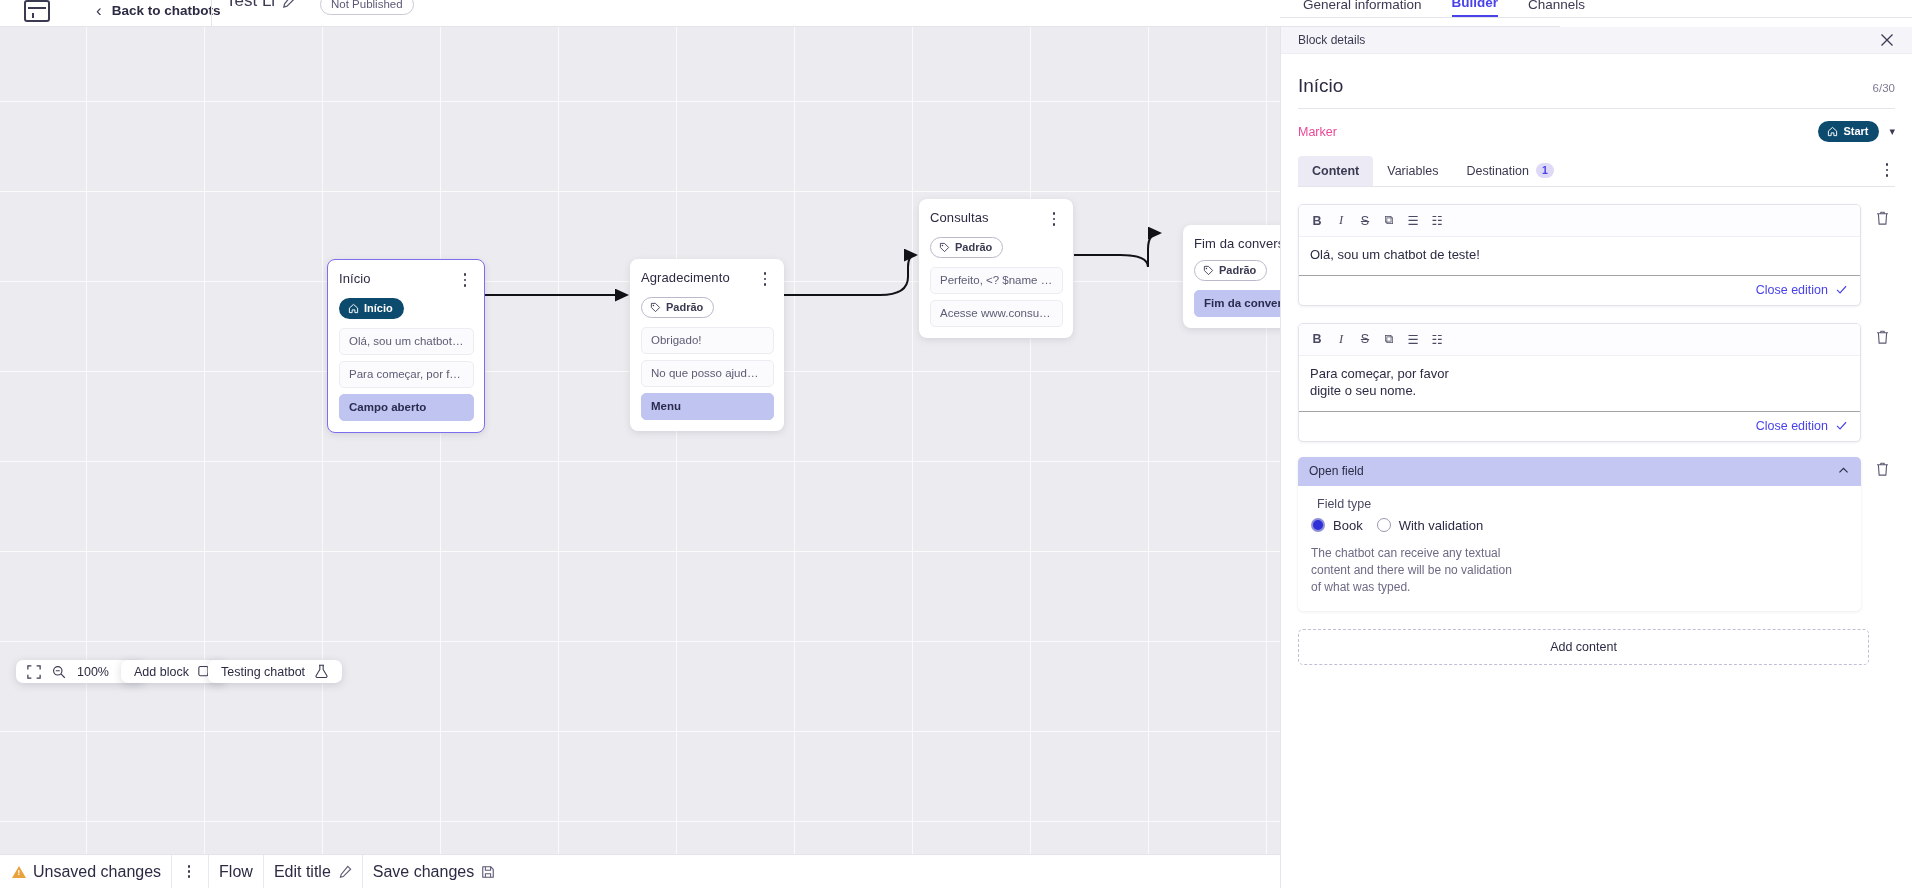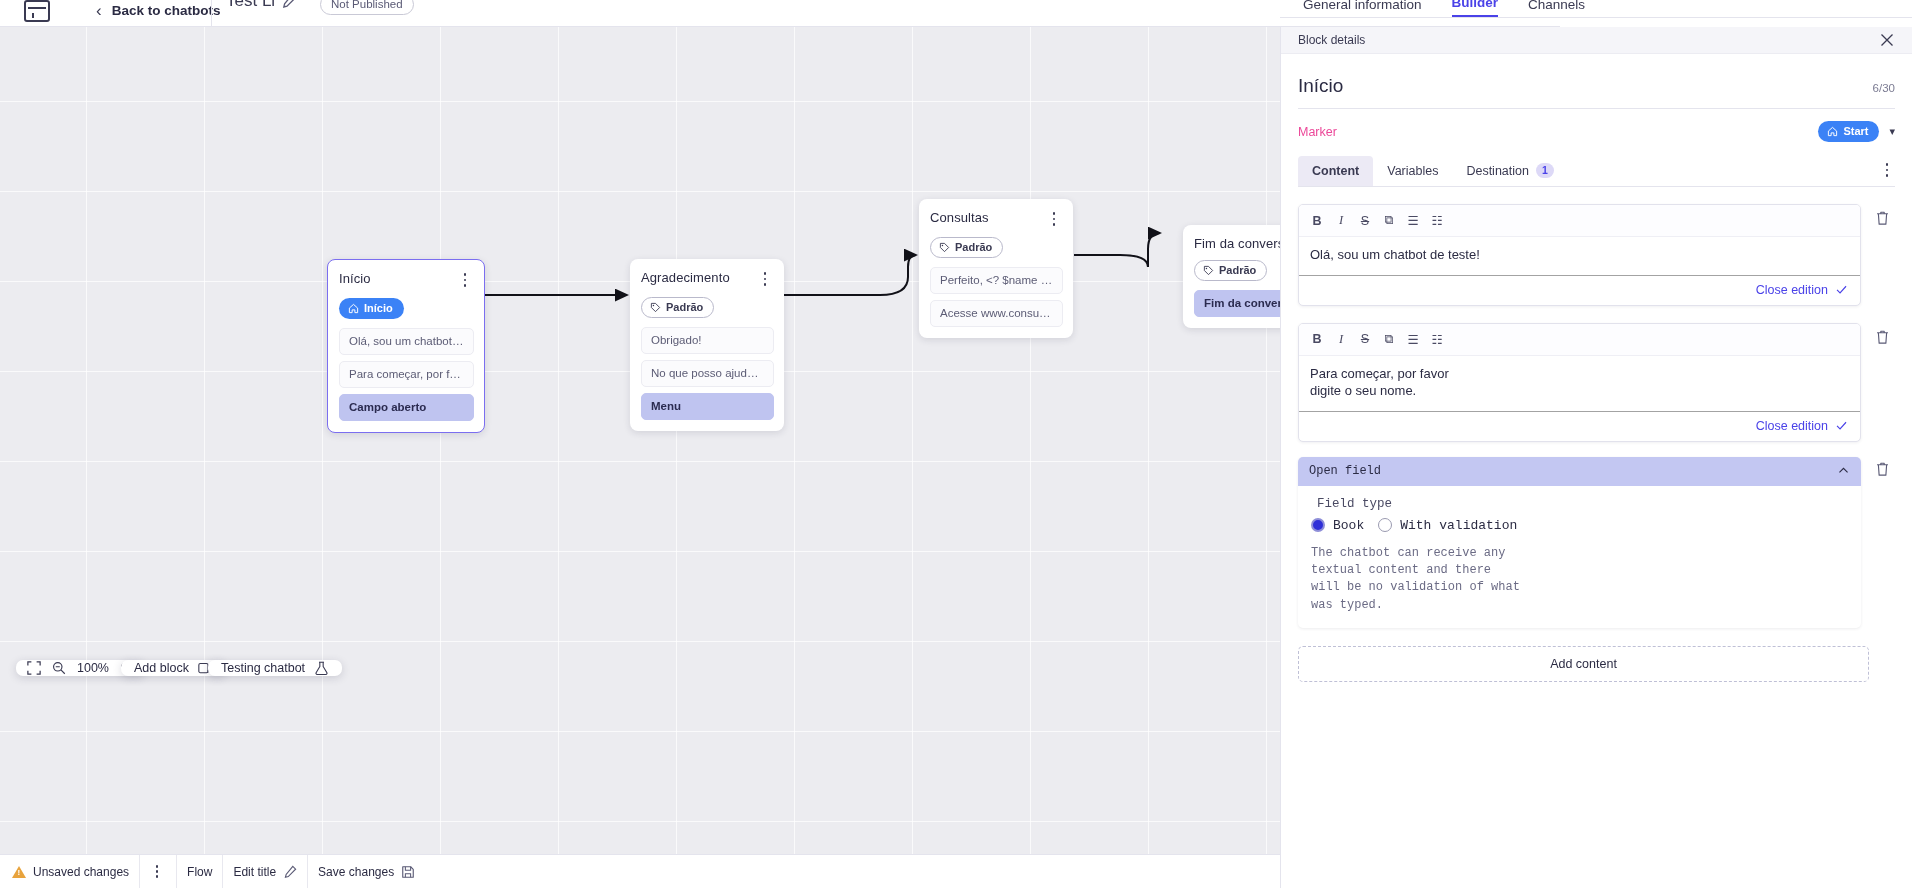--- a/index.html
+++ b/index.html
@@ -90,21 +90,21 @@
   .node-head { display: flex; align-items: flex-start; justify-content: space-between; }
   .node-title { font-size: 13px; font-weight: 500; color: #2b2b43; letter-spacing: .1px; }
   .kebab {
     width: 14px; height: 18px; display: flex; flex-direction: column;
     align-items: center; justify-content: center; gap: 2.5px; cursor: pointer;
     margin-right: 2px;
   }
   .kebab i { width: 2.7px; height: 2.7px; border-radius: 50%; background: #3a3a52; display: block; }
   .chip-start {
     display: inline-flex; align-items: center; gap: 5px;
-    background: #3b82f6; color: #fff; border-radius: 12px;
+    background: #0c4a6e; color: #fff; border-radius: 12px;
     padding: 4px 11px 5px 9px; font-size: 11px; font-weight: bold; margin-top: 9px;
   }
   .chip-padrao {
     display: inline-flex; align-items: flex-end; gap: 5px;
     background: #fff; color: #3a3a52; border: 1px solid #b9b9cb; border-radius: 12px;
     padding: 3px 10px 4px 8px; font-size: 11px; font-weight: bold; margin-top: 9px;
   }
   .node-rows { margin-top: 9px; display: flex; flex-direction: column; gap: 6px; }
   .node-row {
     background: #fbfbfd; border: 1px solid #ececf2; border-radius: 5px;
@@ -112,36 +112,36 @@
     white-space: nowrap; overflow: hidden; text-overflow: ellipsis;
   }
   .node-row.highlight {
     background: #bfc4f0; border-color: #bfc4f0; color: #2b2b50; font-weight: bold;
   }
 
   
   .fl-bar {
     position: absolute; background: #fff; border-radius: 7px;
     box-shadow: 0 2px 8px rgba(40,40,70,0.17);
-    display: flex; align-items: center; height: 16px;
+    display: flex; align-items: center; height: 23px;
   }
   .zoombar { left: 16px; top: 633px; padding: 0 11px; gap: 11px; }
   .zoombar .zv { font-size: 12.5px; color: #2b2b43; }
   .addblock { left: 121px; top: 633px; padding: 0 13px; gap: 9px; }
   .addblock span { font-size: 12.5px; color: #2b2b43; }
   .testbot { left: 208px; top: 633px; padding: 0 13px; gap: 9px; }
   .testbot span { font-size: 12.5px; color: #2b2b43; }
 
   
   .statusbar {
     position: absolute; left: 0; bottom: 0; width: 1280px; height: 34px;
     background: #fff; border-top: 1px solid #e4e4ed;
     display: flex; align-items: center; gap: 0px; padding-left: 12px;
   }
-  .sb-item { display: flex; align-items: center; gap: 7px; font-size: 12px; color: #2b2b43; }
+  .sb-item { display: flex; align-items: center; gap: 7px; font-size: 16px; color: #2b2b43; }
   .sb-div { width: 1px; height: 34px; background: #e8e8ef; margin: 0 10px; }
   .warn-tri {
     width: 0; height: 0; border-left: 7px solid transparent; border-right: 7px solid transparent;
     border-bottom: 12px solid #e8a33d; position: relative;
   }
   .warn-tri:after {
     content: "!"; position: absolute; left: -1.6px; top: 2px; font-size: 8px;
     color: #fff; font-weight: bold;
   }
 
@@ -212,21 +212,21 @@
   .ed-foot {
     border-top: 1px solid #a3a3a3; padding: 7px 12px 8px;
     display: flex; justify-content: flex-end; align-items: center; gap: 7px;
   }
   .close-ed { font-size: 12.5px; color: #4a42e8; font-weight: 500; cursor: pointer; }
   .trash {
     width: 26px; margin-left: 8px; margin-top: 6px; display: flex;
     align-items: flex-start; justify-content: center; cursor: pointer;
   }
 
-  .of-wrap { display: flex; align-items: flex-start; margin-top: 15px; font-family: Liberation Mono, monospace; }
+  .of-wrap { display: flex; align-items: flex-start; margin-top: 15px; }
   .openfield {
     flex: 1; border-radius: 5px; overflow: hidden;
     box-shadow: 0 1px 3px rgba(40,40,70,0.09); background: #fff;
   }
   .of-head {
     background: #c3c7f2; padding: 7px 11px 8px; display: flex;
     align-items: center; justify-content: space-between;
   }
   .of-title { font-size: 12px; color: #2b2b45; }
   .of-body { padding: 11px 13px 14px; }

